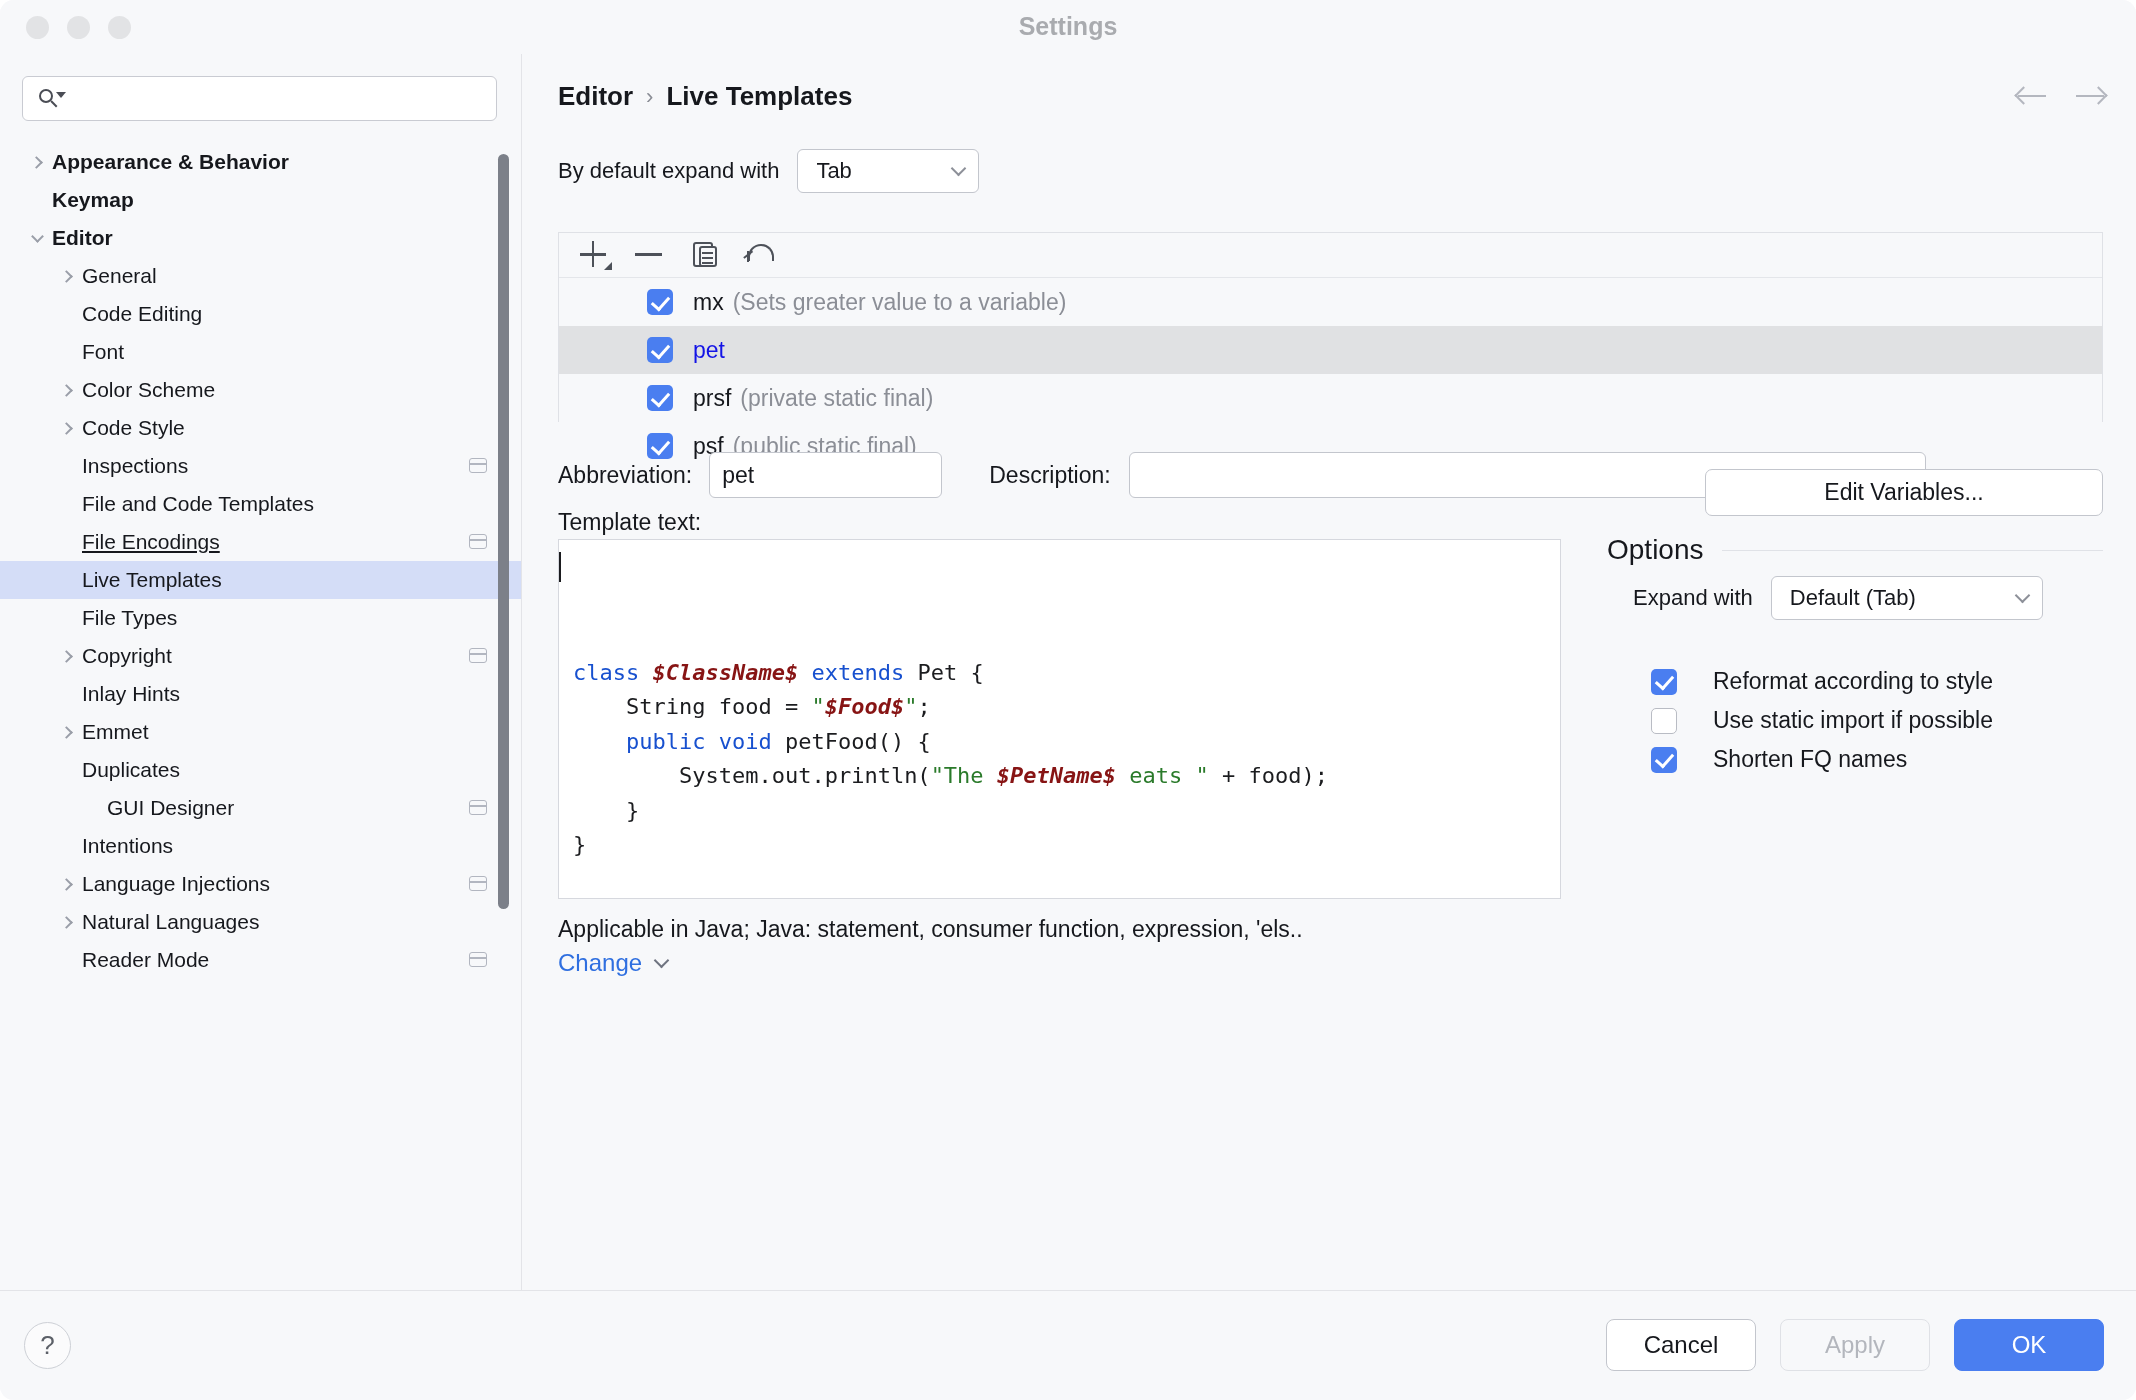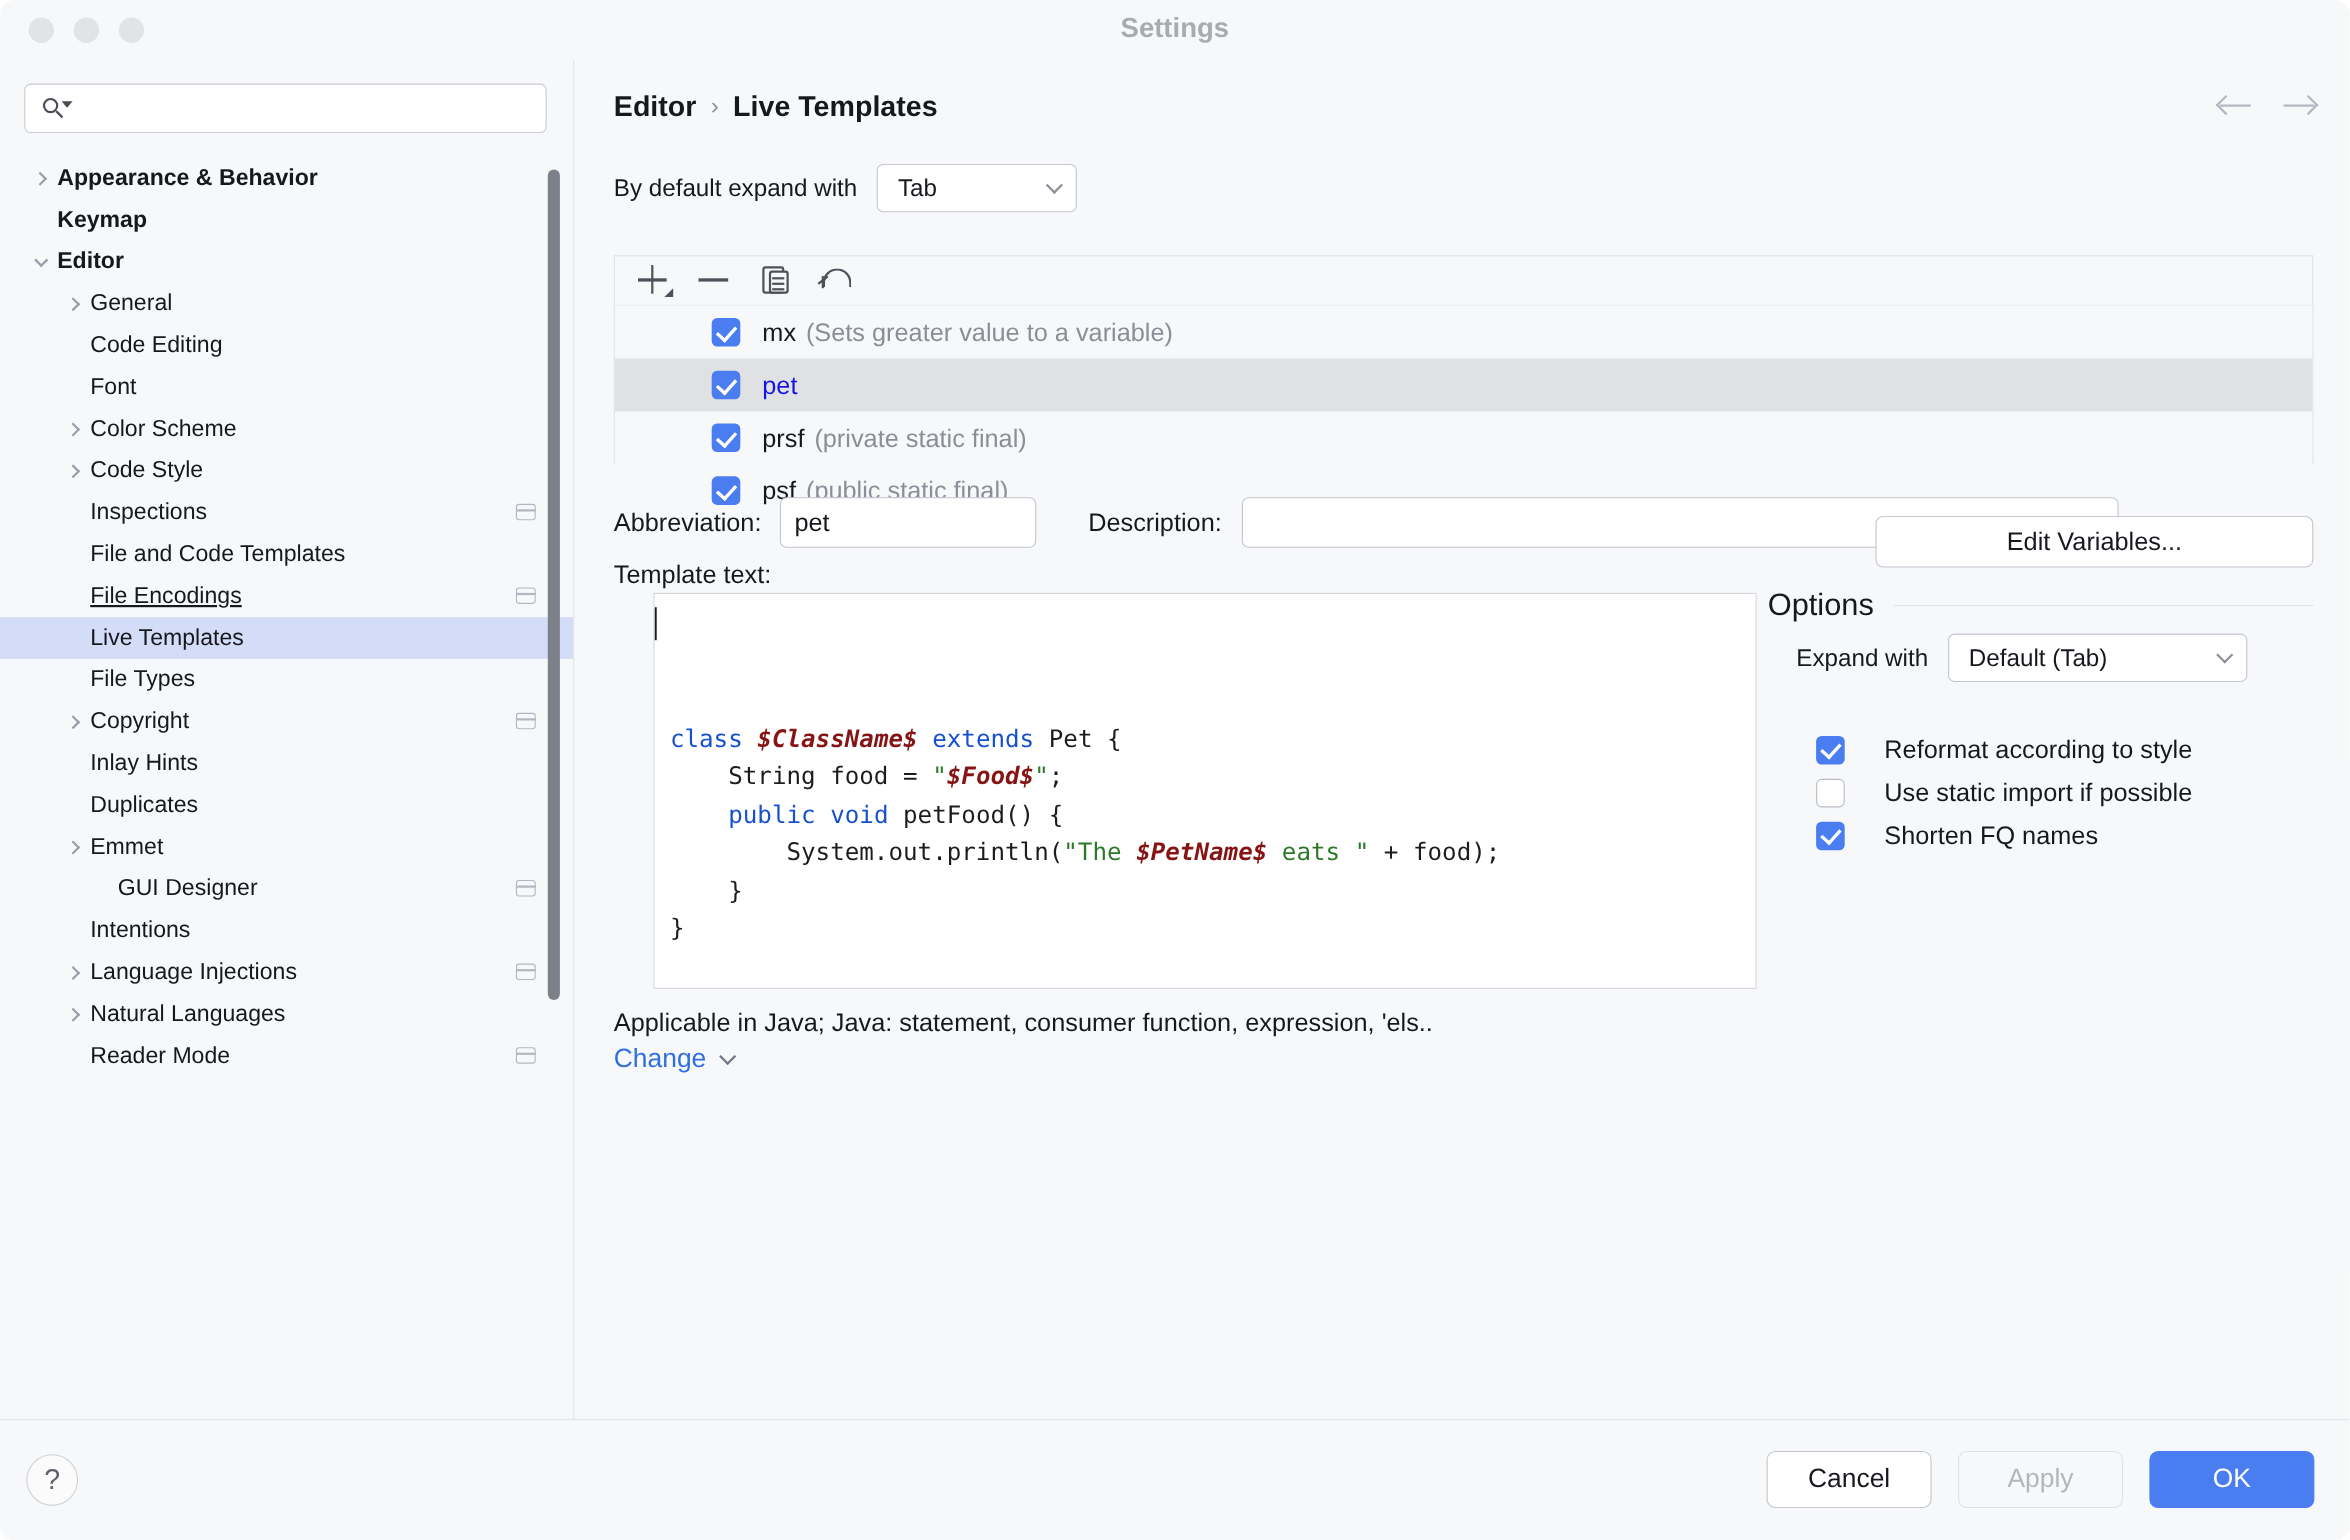--- a/index.html
+++ b/index.html
@@ -227,21 +227,21 @@
 
   .tt-label { position: absolute; left: 35px; top: 455px; font-size: 23px; color: #16181d; }
 
   
   .code-area {
     position: absolute; left: 35px; top: 485px; width: 1003px; height: 360px;
     background: #ffffff; border: 1px solid #d6d8de;
     padding: 12px 0 0 14px;
     font-family: "DejaVu Sans Mono", monospace;
     font-size: 22px; line-height: 34.5px;
-    color: #1b1c1f; overflow: hidden; white-space: pre; margin-left: 36px;
+    color: #1b1c1f; overflow: hidden; white-space: pre;
   }
   .kw { color: #1750cf; }
   .var { color: #871414; font-style: italic; font-weight: bold; }
   .str { color: #2a7a2a; }
   .caret {
     position: absolute; left: 0; top: 12px; width: 2px; height: 30px; background: #1b1c1f;
   }
 
   .applicable {
     position: absolute; left: 35px; top: 862px;
@@ -397,28 +397,28 @@
             <span class="chev right"></span>
           </span>
           <span class="tree-label">Copyright</span>
           <span class="proj-icon"></span>
         </div>
         <div class="tree-row" style="padding-left: 56px;">
           <span class="tw"></span>
           <span class="tree-label">Inlay Hints</span>
         </div>
         <div class="tree-row" style="padding-left: 56px;">
+          <span class="tw">
+            <span class="chev right"></span>
+          </span>
+          <span class="tree-label">Emmet</span>
+        </div>
+        <div class="tree-row" style="padding-left: 56px;">
           <span class="tw"></span>
           <span class="tree-label">Duplicates</span>
-        </div>
-        <div class="tree-row" style="padding-left: 56px;">
-          <span class="tw">
-            <span class="chev right"></span>
-          </span>
-          <span class="tree-label">Emmet</span>
         </div>
         <div class="tree-row" style="padding-left: 56px; margin-left: 25px;">
           <span class="tw"></span>
           <span class="tree-label">GUI Designer</span>
           <span class="proj-icon"></span>
         </div>
         <div class="tree-row" style="padding-left: 56px;">
           <span class="tw"></span>
           <span class="tree-label">Intentions</span>
         </div>

